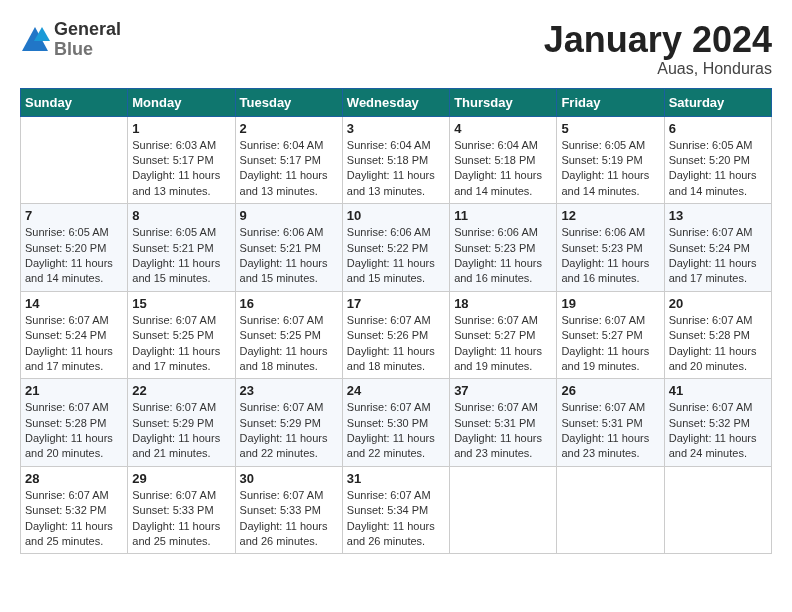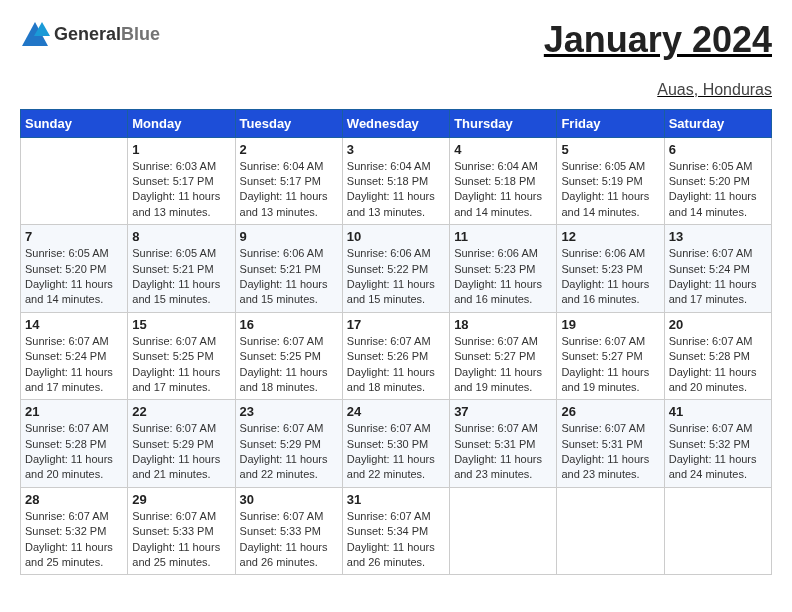--- a/index.html
+++ b/index.html
@@ -15,60 +15,58 @@
       align-items: flex-start;
       justify-content: space-between;
       margin-bottom: 10px;
     }
     .logo {
       display: flex;
       align-items: center;
     }
     .logo-text {
       display: flex;
-      flex-direction: row;
+      flex-direction: column;
       line-height: 1.1;
     }
     .logo-general {
       font-size: 18px;
       font-weight: bold;
       color: #333;
     }
     .logo-blue {
       font-size: 18px;
       font-weight: bold;
       color: #737373;
     }
     .logo-icon {
       width: 30px;
       height: 30px;
       margin-right: 4px;
     }
     .title-block {
       text-align: right;
-      text-decoration: underline;
     }
     .month-title {
       font-size: 36px;
       font-weight: bold;
       color: #222;
       line-height: 1.1;
     }
     .location {
       font-size: 16px;
       color: #444;
-      margin-top: 21px;
     }
     table {
       width: 100%;
       border-collapse: collapse;
       font-size: 11px;
     }
     thead th {
-      background-color: #1d4ed8;
+      background-color: #0f766e;
       color: #fff;
       padding: 6px 4px;
       text-align: left;
       font-size: 13px;
       font-weight: bold;
       border: 1px solid #1a5fa0;
     }
     td {
       border: 1px solid #ccc;
       vertical-align: top;

